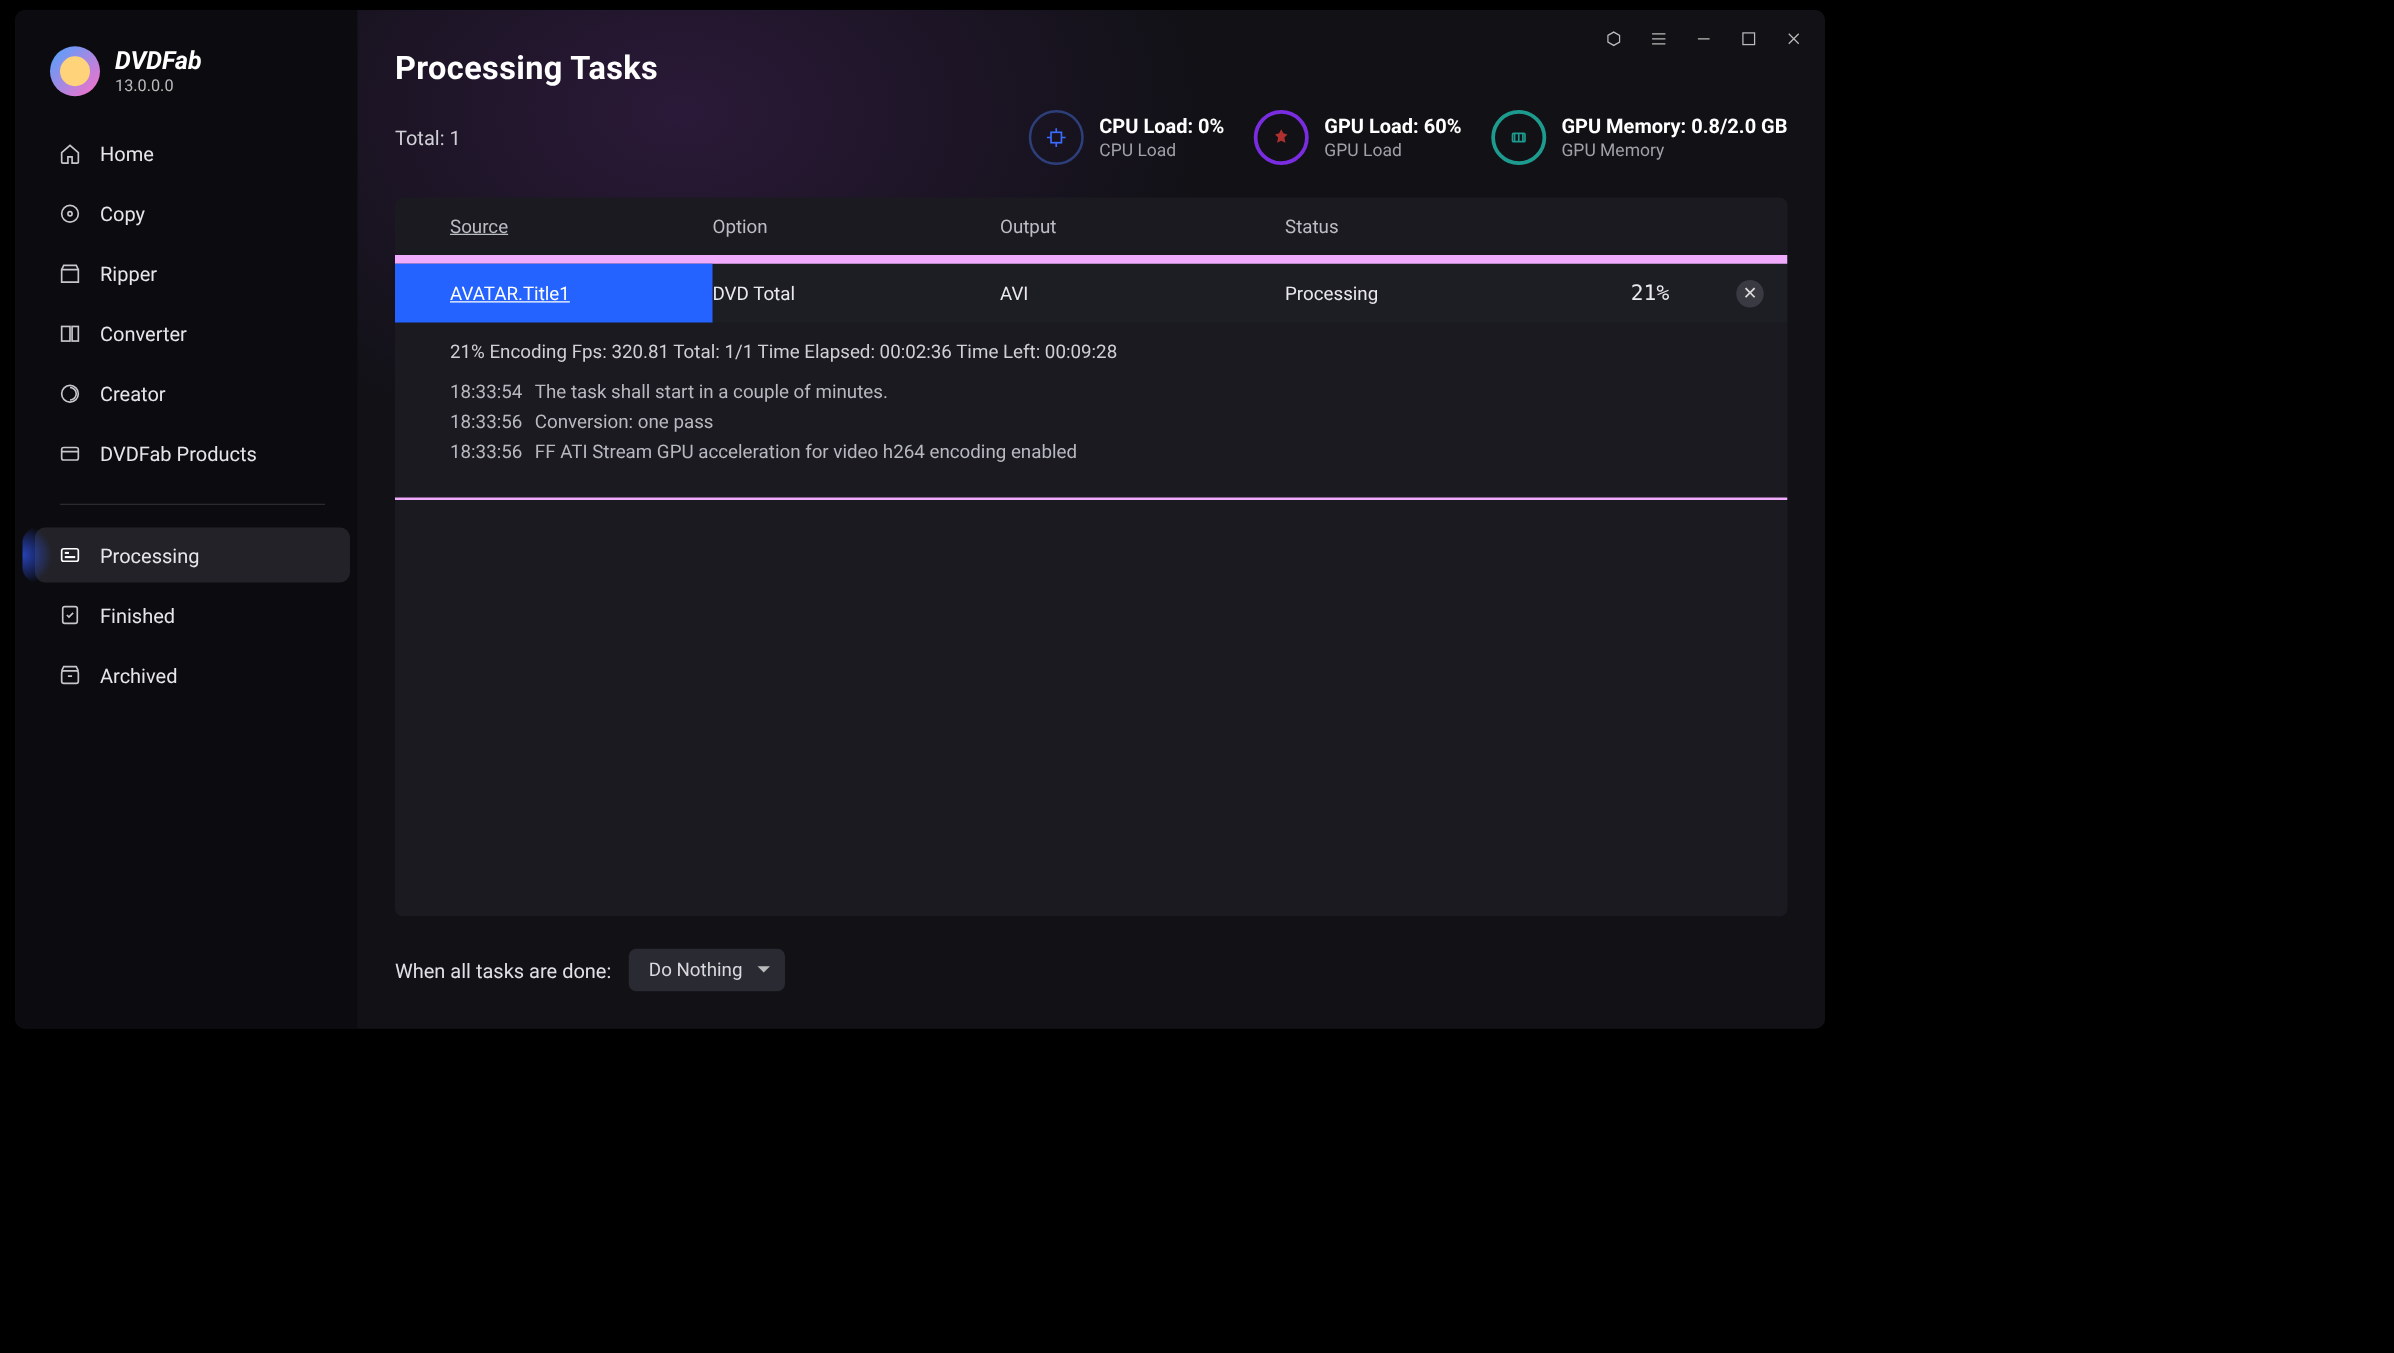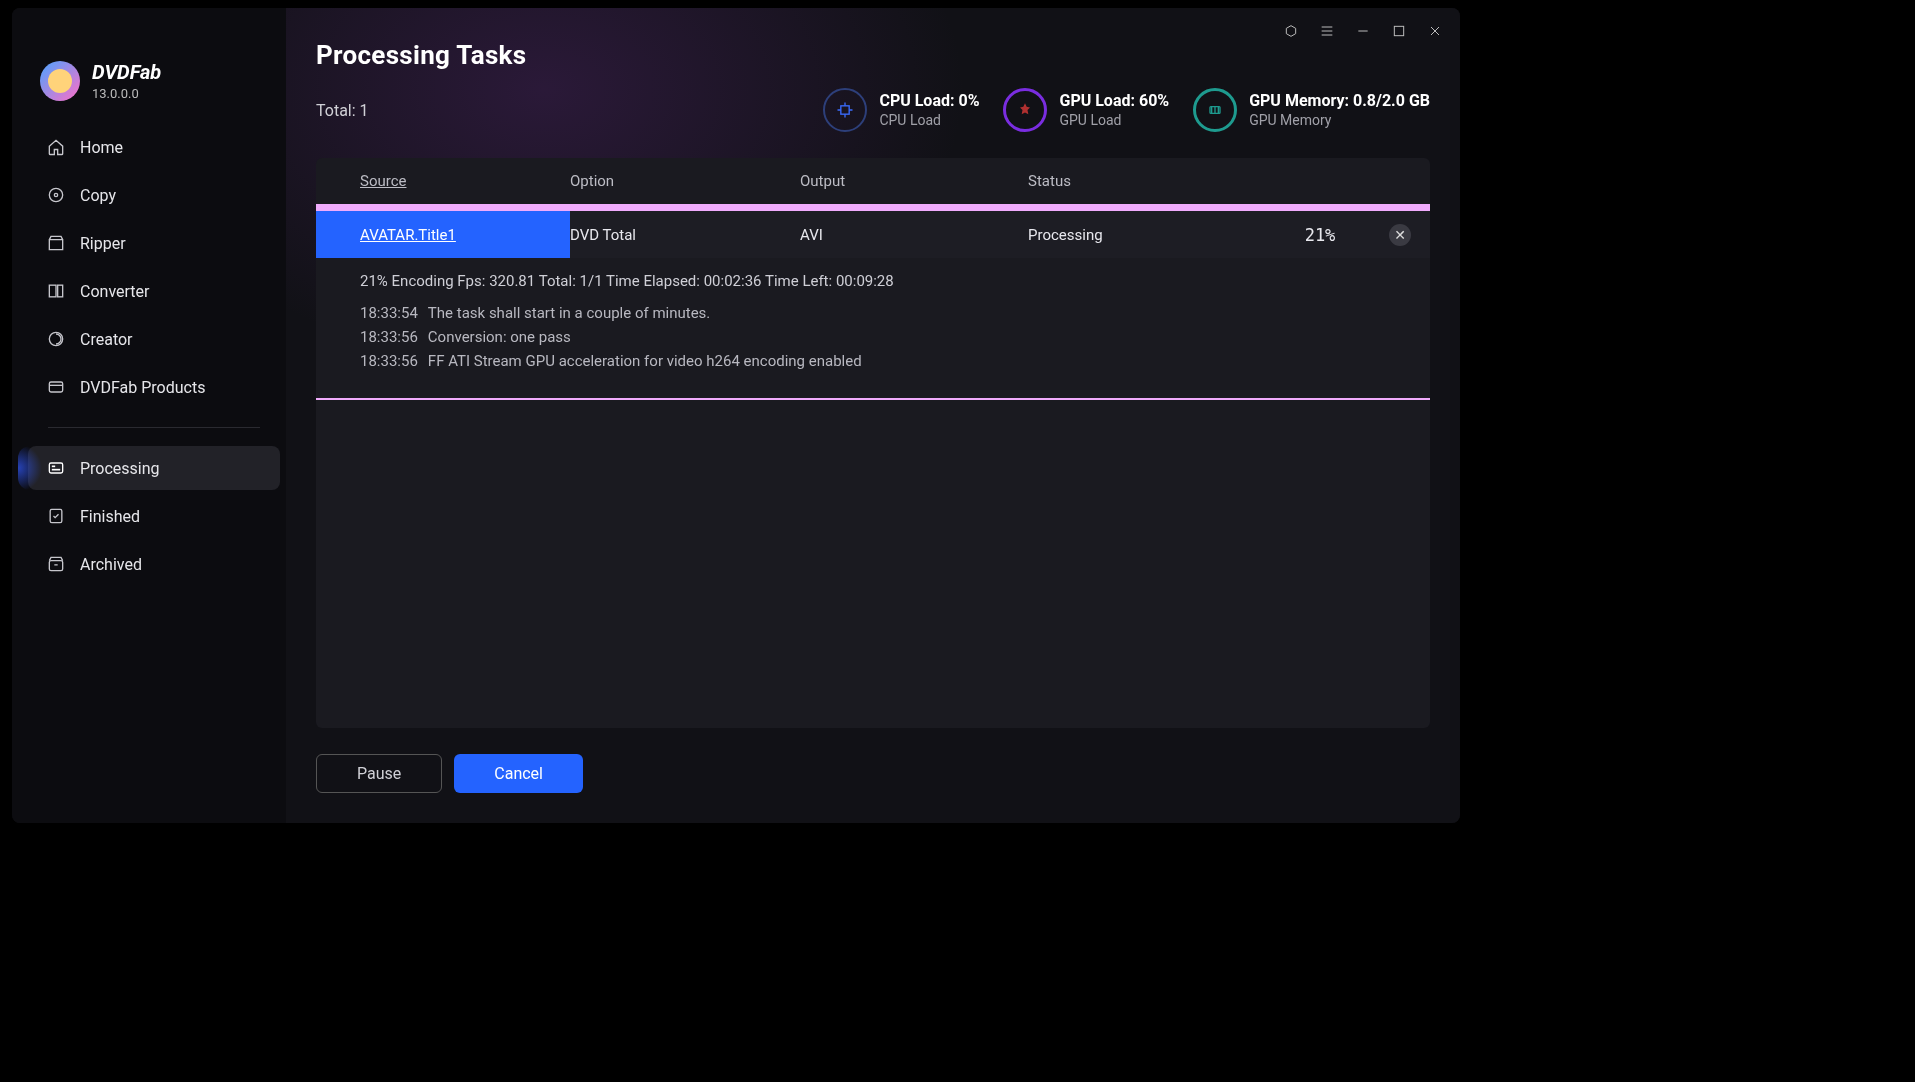--- a/index.html
+++ b/index.html
@@ -8,21 +8,21 @@
 
 .window { position:absolute; top:8px; left:12px; width:1448px; height:815px; background:#0f0f14; border-radius:8px; display:flex; overflow:hidden; }
 
 
 .win-controls { position:absolute; top:14px; right:16px; display:flex; gap:18px; align-items:center; z-index:10;}
 .win-controls .ctl { width:18px; height:18px; display:flex; align-items:center; justify-content:center; color:#aaa; cursor:pointer; }
 .win-controls svg { width:16px; height:16px; stroke:#bbb; fill:none; stroke-width:1.5; }
 
 
 .sidebar { width:274px; background:#0c0c10; padding:20px 0 20px 10px; position:relative; }
-.brand { display:flex; align-items:center; gap:12px; padding:8px 18px 24px 18px;margin-top:24px;}
+.brand { display:flex; align-items:center; gap:12px; padding:8px 18px 24px 18px;}
 .brand-logo { width:40px; height:40px; border-radius:50%; background:linear-gradient(135deg,#4aa3ff,#ff6ec7); display:flex; align-items:center; justify-content:center; position:relative;}
 .brand-logo::after{content:"";position:absolute;width:24px;height:24px;border-radius:50%;background:#ffd37a;}
 .brand-title { color:#fff; font-size:20px; font-weight:700; font-style:italic;}
 .brand-version { color:#bbb; font-size:13px; margin-top:2px;}
 .nav { display:flex; flex-direction:column; gap:4px; padding:0 6px;}
 .nav-divider { height:1px; background:#2a2a30; margin:14px 20px;}
 .nav-item { display:flex; align-items:center; gap:14px; padding:12px 18px; color:#e6e6ea; font-size:16px; border-radius:8px; cursor:pointer;}
 .nav-item.active { background:#222228; position:relative;}
 .nav-item.active::before{content:"";position:absolute;left:-10px;top:0;bottom:0;width:26px;border-radius:12px;background:radial-gradient(circle at 0% 50%,rgba(50,90,255,.7),transparent 70%);}
 .nav-icon { width:20px; height:20px; stroke:#c6c6cc; fill:none; stroke-width:1.6;}
@@ -253,19 +253,19 @@
             <span>Conversion: one pass</span>
           </div>
         <div class="log">
             <span class="ts">18:33:56</span>
             <span>FF ATI Stream GPU acceleration for video h264 encoding enabled</span>
           </div>
       </div>
     </div>
 
     <div class="footer">
-      <div class="footer-right">
-        <button class="btn btn-secondary">Pause</button>
-        <button class="btn btn-primary">Cancel</button>
+      <div class="footer-left">
+        <span>When all tasks are done:</span>
+        <div class="select"><span>Do Nothing</span></div>
       </div>
     </div>
   </main>
 </div>
 
 </body></html>

